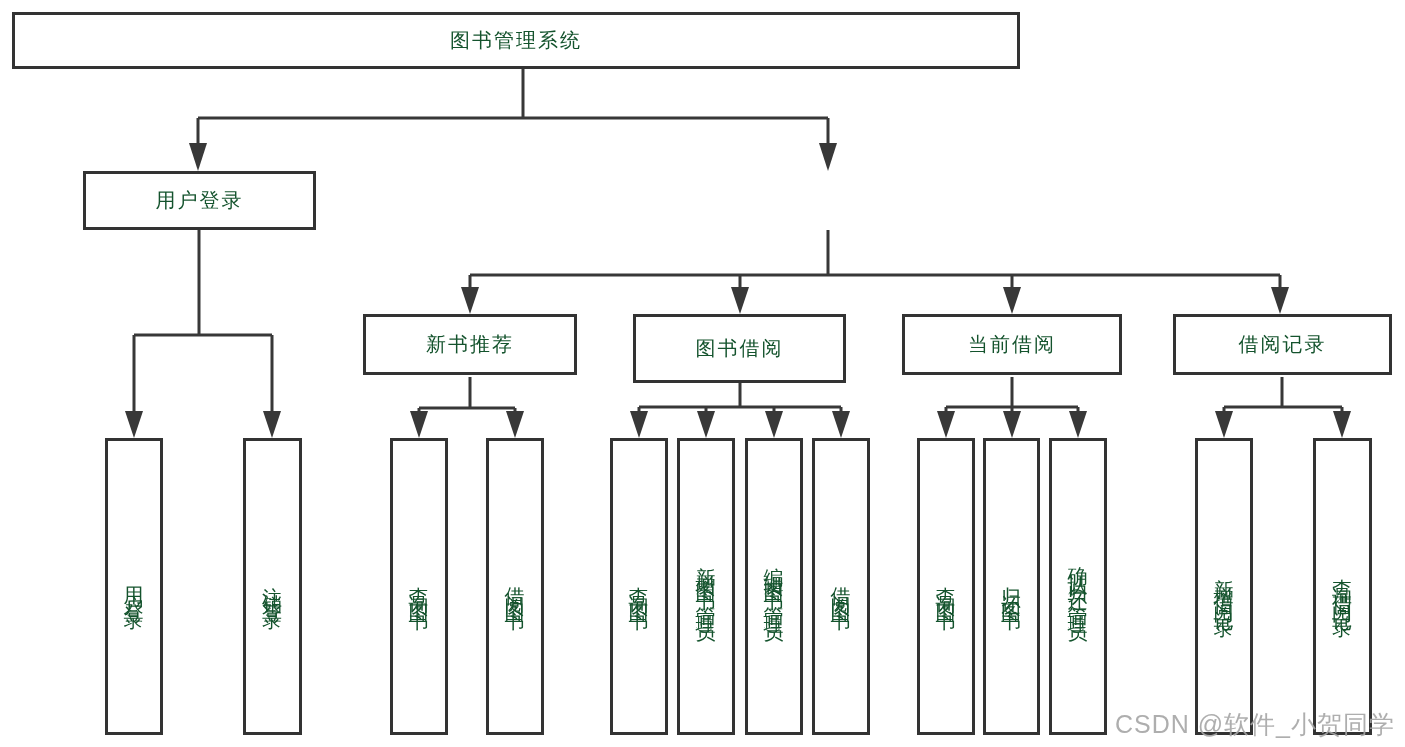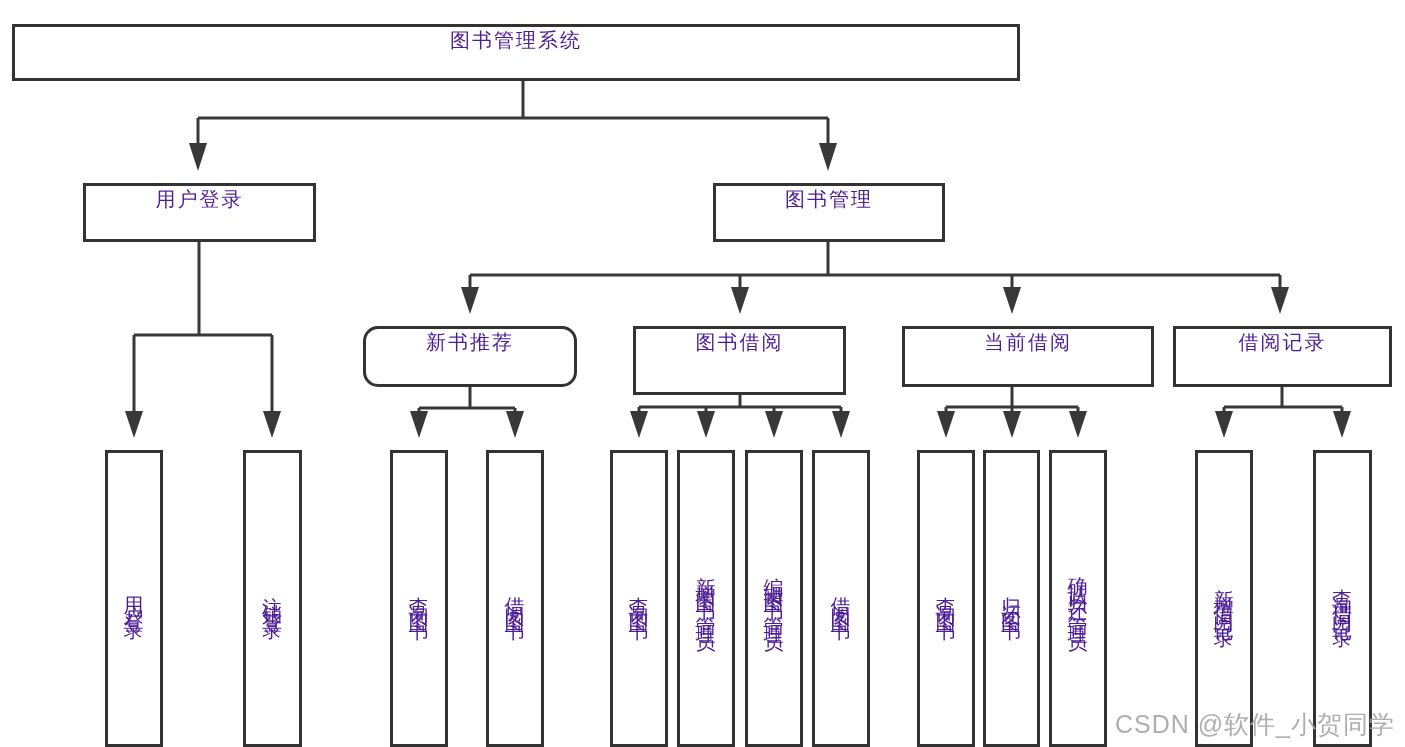--- a/index.html
+++ b/index.html
@@ -16,26 +16,26 @@
     left: 0; top: 0;
     width: 1405px; height: 747px;
     pointer-events: none;
   }
   .node {
     position: absolute;
     box-sizing: border-box;
     border: 3px solid #333333;
     background: #ffffff;
     display: flex;
+    align-items: center;
     justify-content: center;
-    color: #4c1d95;
+    color: #14532d;
     font-size: 20px;
     letter-spacing: 2px;
     text-align: center;
-    margin-top: 12px;
   }
   .node .label { white-space: nowrap; }
   .leaf .label {
     writing-mode: vertical-rl;
     text-orientation: mixed;
     white-space: normal;
     letter-spacing: 8px;
     line-height: 1.1;
     max-height: 288px;
   }
@@ -98,31 +98,28 @@
     </g>
   </svg>
 
   <div class="node" style="left:12px; top:12px; width:1008px; height:57px;">
     <span class="label">图书管理系统</span>
   </div>
 
   <div class="node" style="left:83px; top:171px; width:233px; height:59px;">
     <span class="label">用户登录</span>
   </div>
-  <div class="node" style="left:713px; top:171px; width:232px; height:59px;">
-    <span class="label">图书管理</span>
-  </div>
 
-  <div class="node" style="left:363px; top:314px; width:214px; height:61px;border-radius:15px;">
+  <div class="node" style="left:363px; top:314px; width:214px; height:61px;">
     <span class="label">新书推荐</span>
   </div>
   <div class="node" style="left:633px; top:314px; width:213px; height:69px;">
     <span class="label">图书借阅</span>
   </div>
-  <div class="node" style="left:902px; top:314px; width:252px; height:61px;">
+  <div class="node" style="left:902px; top:314px; width:220px; height:61px;">
     <span class="label">当前借阅</span>
   </div>
   <div class="node" style="left:1173px; top:314px; width:219px; height:61px;">
     <span class="label">借阅记录</span>
   </div>
 
   <div class="node leaf" style="left:105px; top:438px; width:58px; height:297px;">
     <span class="label">用户登录</span>
   </div>
   <div class="node leaf" style="left:243px; top:438px; width:59px; height:297px;">

